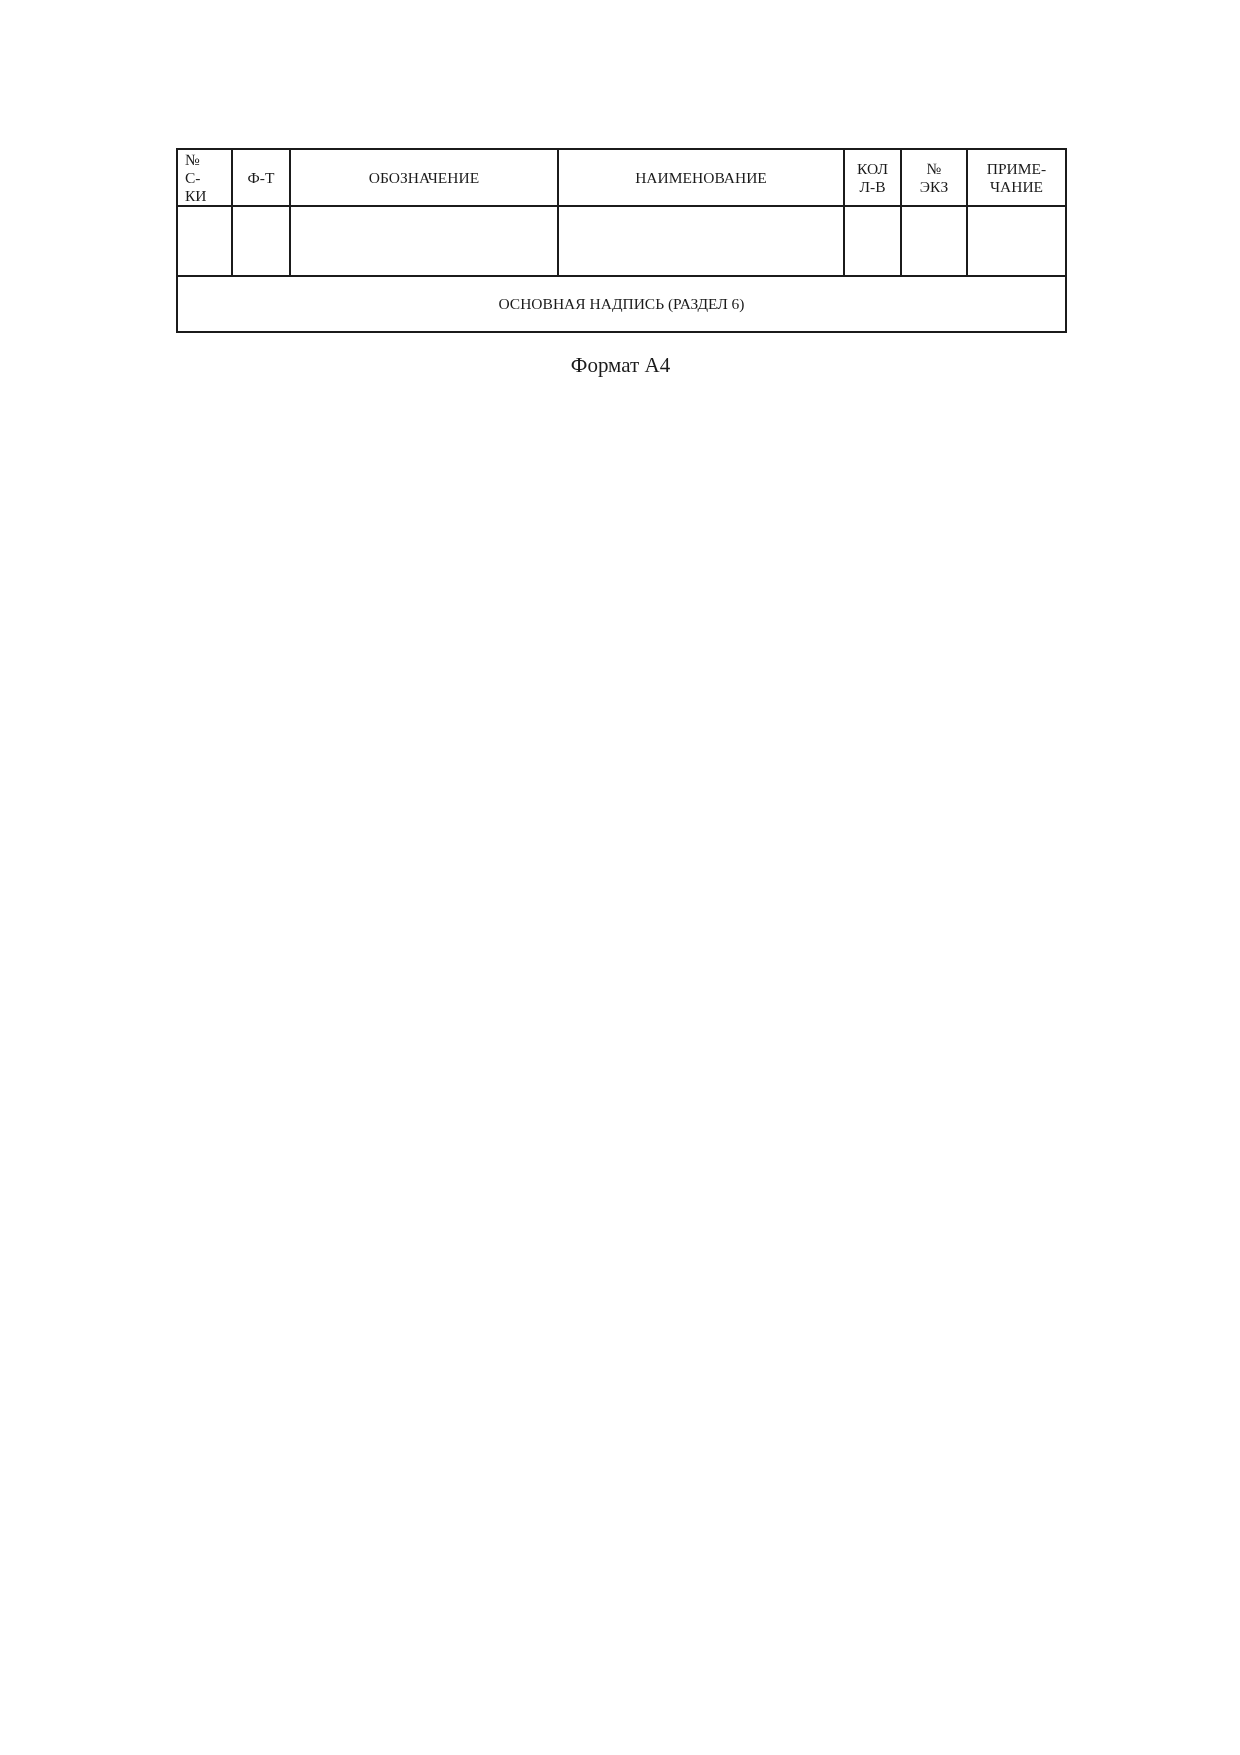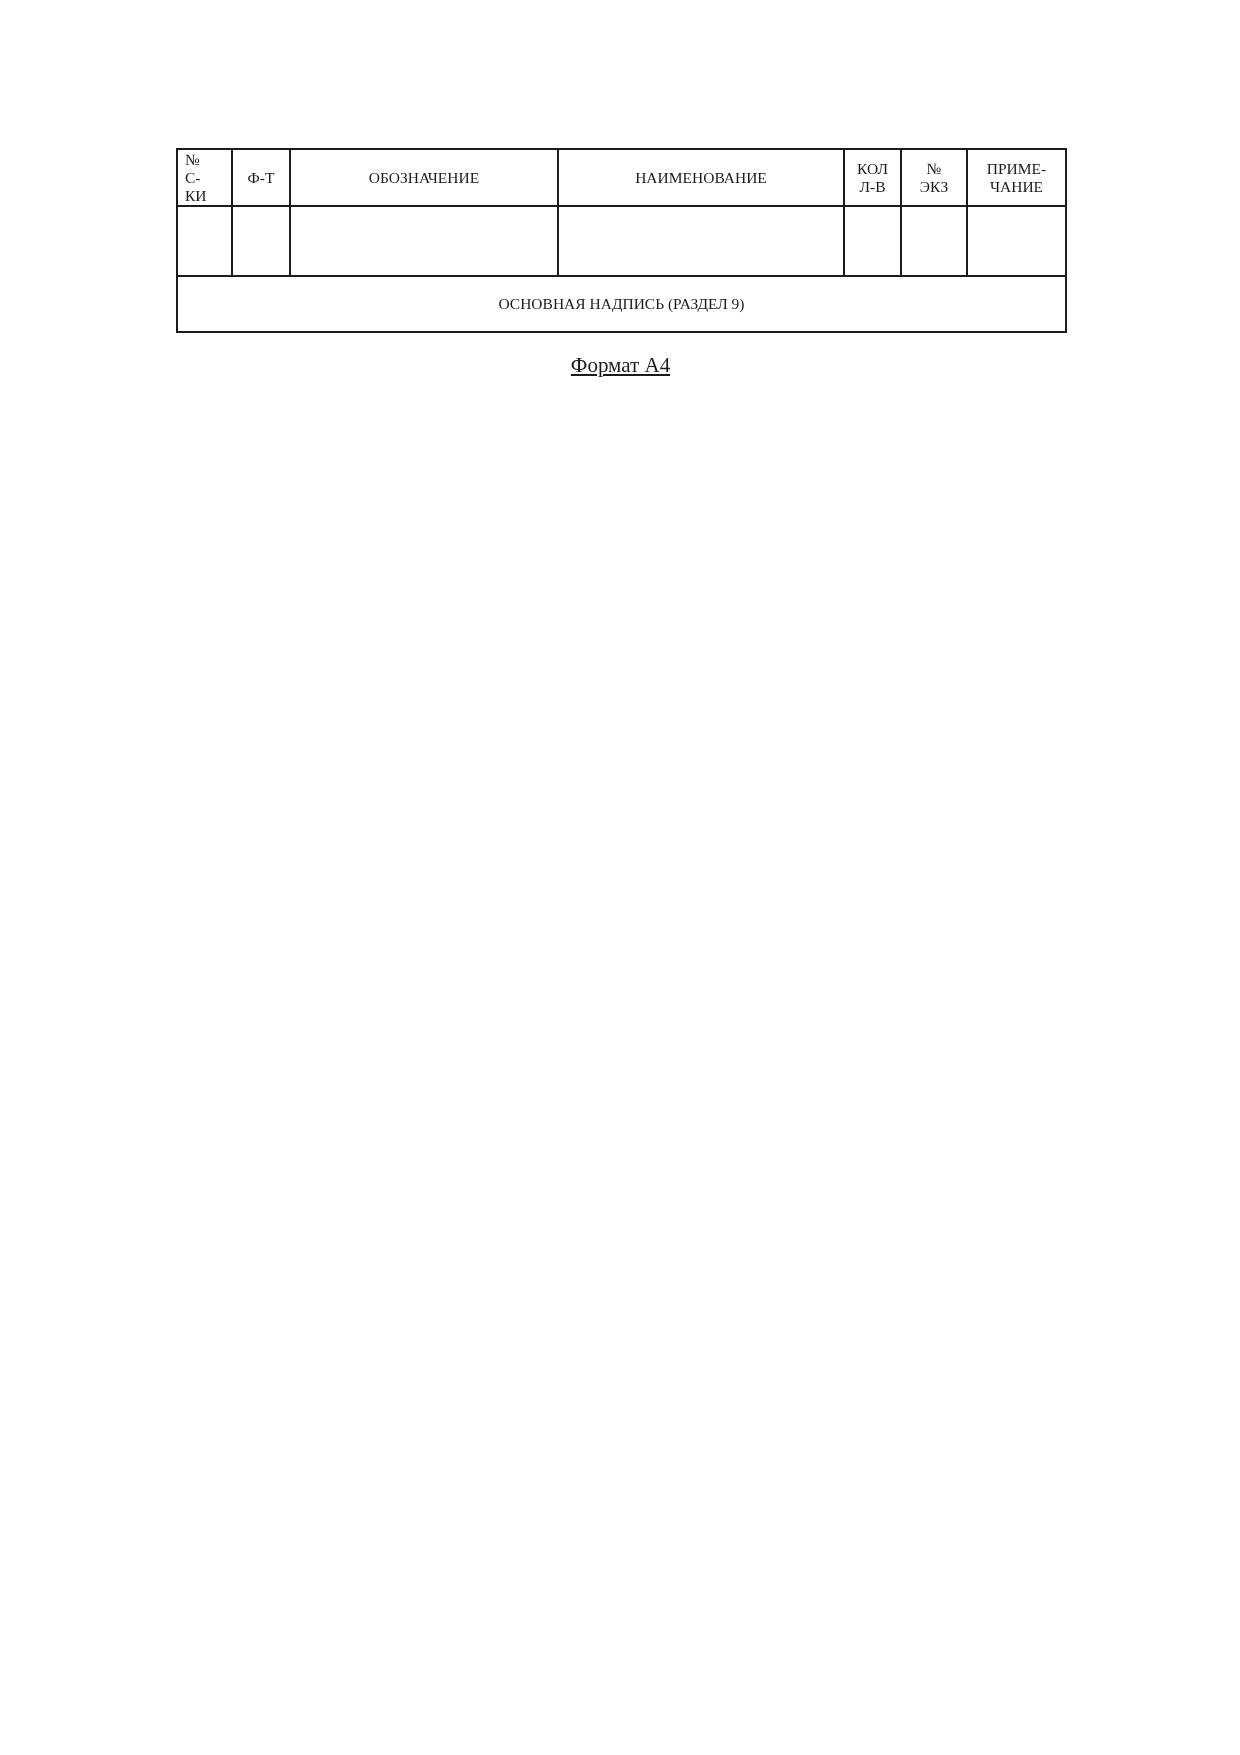--- a/index.html
+++ b/index.html
@@ -45,21 +45,20 @@
   }
   .caption {
     position: absolute;
     left: 176px;
     top: 353px;
     width: 889px;
     text-align: center;
     font-size: 21px;
     line-height: 24px;
     color: #1b1b1b;
-    text-decoration: underline;
   }
 </style>
 </head>
 <body>
 
 <div class="page">
 
   <table class="spec-table">
     <colgroup>
       <col style="width:55px">
@@ -88,20 +87,20 @@
       <tr class="empty-row">
         <td></td>
         <td></td>
         <td></td>
         <td></td>
         <td></td>
         <td></td>
         <td></td>
       </tr>
       <tr class="footer-row">
-        <td colspan="7">ОСНОВНАЯ НАДПИСЬ (РАЗДЕЛ 9)</td>
+        <td colspan="7">ОСНОВНАЯ НАДПИСЬ (РАЗДЕЛ 6)</td>
       </tr>
     </tbody>
   </table>
 
   <div class="caption">Формат А4</div>
 
 </div>
 
 </body></html>

